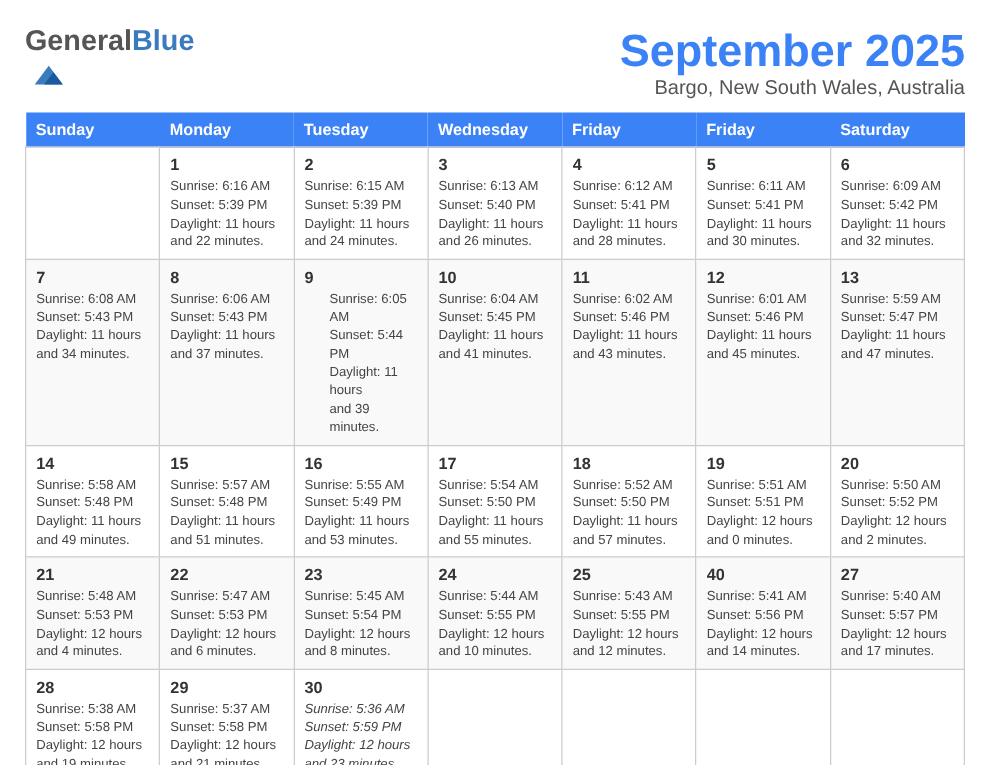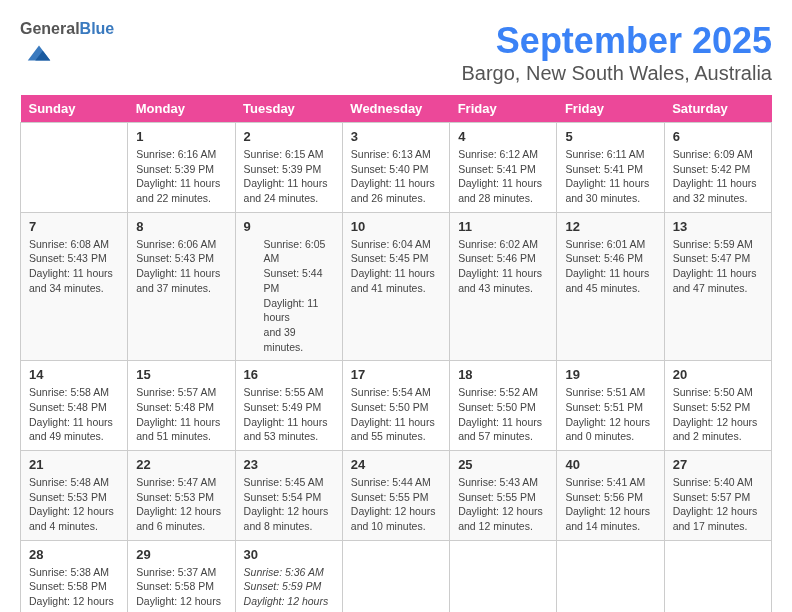--- a/index.html
+++ b/index.html
@@ -14,51 +14,51 @@
       display: flex;
       justify-content: space-between;
       align-items: flex-start;
       margin-bottom: 10px;
     }
     .logo {
       display: flex;
       align-items: center;
     }
     .logo-text {
-      font-size: 16px;
+      font-size: 23px;
       font-weight: bold;
       line-height: 1.1;
     }
     .logo-general { color: #555; }
     .logo-blue { color: #3a7abf; }
     .logo-icon {
       width: 30px;
       height: 30px;
       margin-left: 4px;
     }
     .title-block {
       text-align: right;
     }
     .month-title {
       font-size: 36px;
       font-weight: bold;
       color: #3b82f6;
       text-align: right;
     }
     .subtitle {
-      font-size: 20px;
+      font-size: 16px;
       color: #555;
     }
     table {
       width: 100%;
       border-collapse: collapse;
       font-size: 11px;
     }
     thead tr th {
-      background-color: #ec4899;
+      background-color: #3b82f6;
       color: #fff;
       text-align: left;
       padding: 6px 8px;
       font-size: 13px;
       font-weight: bold;
     }
     tbody tr td {
       border: 1px solid #ccc;
       vertical-align: top;
       padding: 6px 8px;

